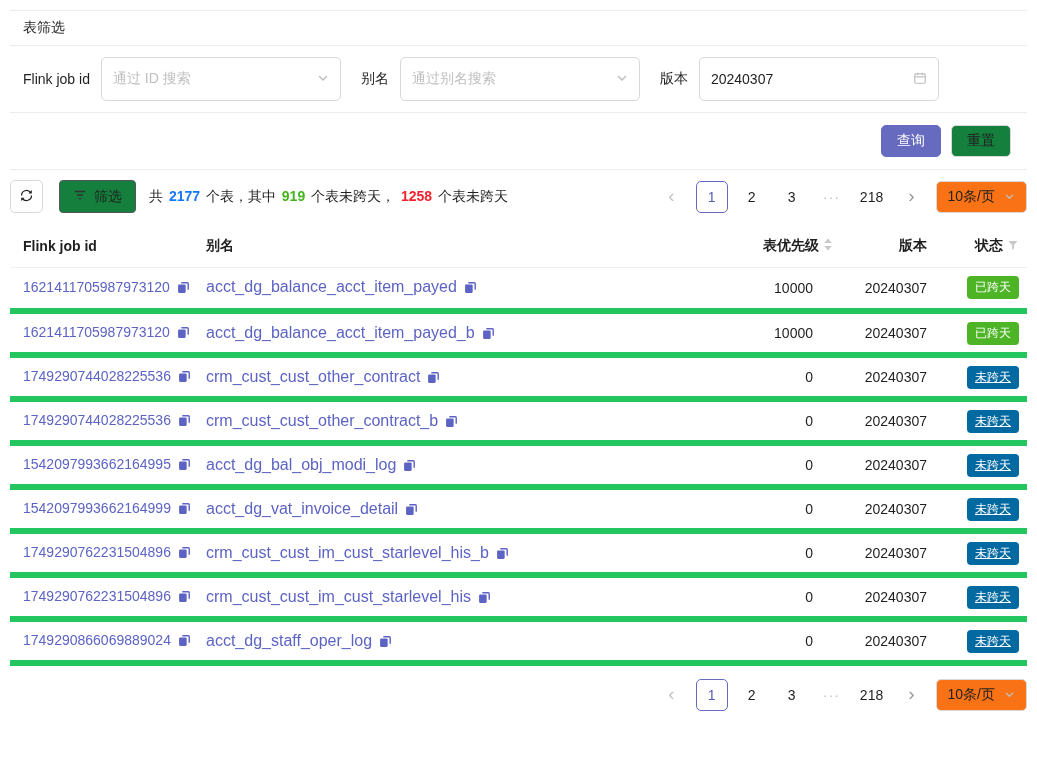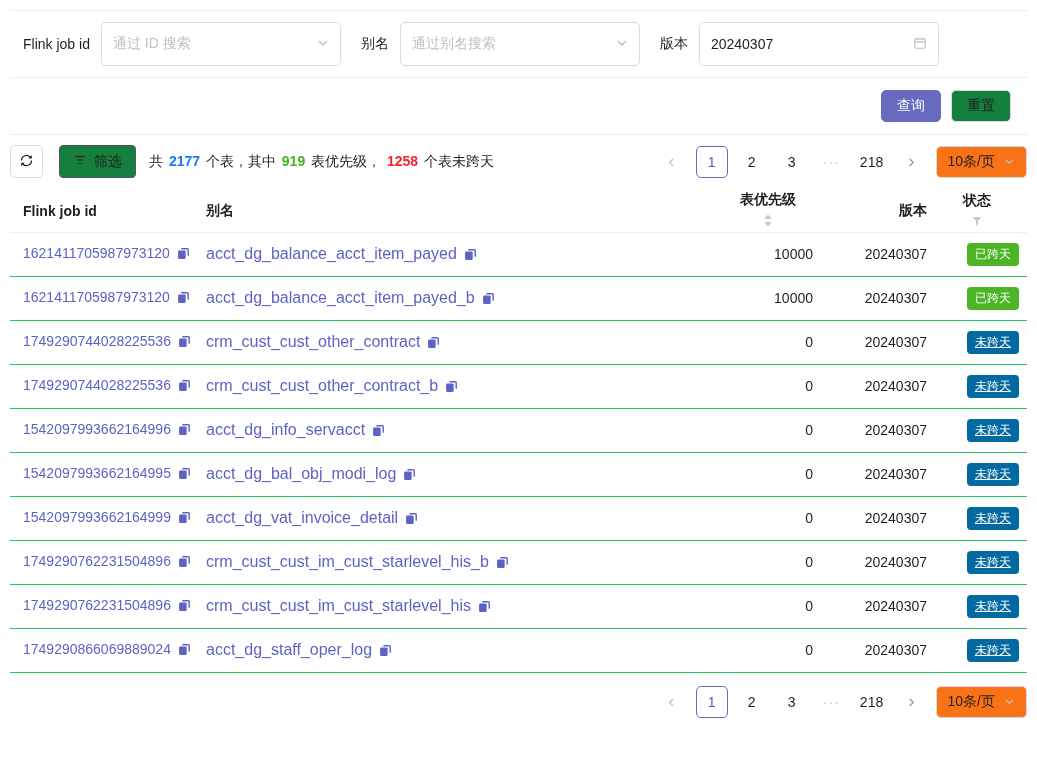--- a/index.html
+++ b/index.html
@@ -53,23 +53,23 @@
   .page-size { margin-left: 8px; height: 32px; border: 1px solid #d9d9d9; border-radius: 5px;
                background:#f97316; display: flex; align-items: center; gap: 9px; padding: 0 11px; cursor: pointer;
                font-size: 14px; color:#1f1f1f; font-family: inherit; }
 
   
   .table-wrap { margin-top: 13px; }
   table { width: 100%; border-collapse: collapse; table-layout: fixed; }
   col.c1 { width: 196px; } col.c3 { width: 140px; } col.c4 { width: 92px; } col.c5 { width: 92px; }
   thead th { height: 41px; border-bottom: 1px solid #efefef; font-weight: 600;
              font-size: 14px; color: #1f1f1f; text-align: left; }
-  tbody td { height: 44px; border-bottom: 1px solid #22c55e; }
+  tbody td { height: 44px; border-bottom: 6px solid #22c55e; }
   .col-jobid, th.h-jobid { padding-left: 13px; }
-  .h-flex { display: flex; align-items: center; justify-content: flex-end; gap: 4px; flex-direction: column; }
+  .h-flex { display: flex; align-items: center; justify-content: flex-end; gap: 4px; }
   th.h-priority, td.col-priority { padding-right: 30px; text-align: right; }
   th.h-priority .h-flex { margin-right: -20px; }
   th.h-version, td.col-version { padding-right: 8px; text-align: right; }
   th.h-status, td.col-status { padding-right: 8px; text-align: right; }
   .link { color: #5c63c4; text-decoration: none; cursor: pointer; }
   .link.alias { font-size: 16px; }
   .copy-btn { border: none; background: transparent; color: #5c63c4; cursor: pointer;
               margin-left: 7px; padding: 0; vertical-align: -2px; }
   .badge { display: inline-block; padding: 3px 8px; border-radius: 4px;
            font-size: 12px; color: #fff; white-space: nowrap; }
@@ -78,20 +78,23 @@
 
   
   .bottom-bar { display: flex; align-items: center; justify-content: flex-end; padding: 13px 0 14px 0; }
 </style>
 </head>
 <body>
 
 <div class="page">
 
   <section class="filter-panel">
+    <div class="panel-header">
+      <span>表筛选</span>
+    </div>
     <div class="panel-body">
       <div class="field">
         <label>Flink job id</label>
         <div class="control">
           <span class="placeholder">通过 ID 搜索</span>
           <span>
             <svg width="12" height="12" viewBox="0 0 24 24" fill="none" stroke="#bfbfbf" stroke-width="3" stroke-linecap="round" stroke-linejoin="round">
                 <path d="M5 9l7 7 7-7"></path>
               </svg>
           </span>
@@ -142,21 +145,21 @@
     </button>
     <button class="btn filter-toggle">
       <span>
         <svg width="14" height="14" viewBox="0 0 24 24" fill="none" stroke="#333" stroke-width="2.2" stroke-linecap="round">
             <path d="M4 6h16M7.5 12h9M10.5 18h3"></path>
           </svg>
       </span>
       <span>筛选</span>
     </button>
     <div class="summary">
-      <span>共 </span><span class="num num-blue">2177</span><span> 个表，其中 </span><span class="num num-green">919</span><span> 表优先级， </span><span class="num num-red">1258</span><span> 个表未跨天</span>
+      <span>共 </span><span class="num num-blue">2177</span><span> 个表，其中 </span><span class="num num-green">919</span><span> 个表未跨天， </span><span class="num num-red">1258</span><span> 个表未跨天</span>
     </div>
 
     <nav class="pagination">
       <button class="page-item arrow">‹</button>
       <button class="page-item active">1</button>
       <button class="page-item">2</button>
       <button class="page-item">3</button>
       <button class="page-item ellipsis">···</button>
       <button class="page-item">218</button>
       <button class="page-item arrow next">›</button>
@@ -274,37 +277,20 @@
         <a class="link alias">crm_cust_cust_other_contract_b</a><button class="copy-btn"><svg width="13" height="13" viewBox="0 0 24 24" fill="currentColor">
                   <path d="M8 2h11a3 3 0 0 1 3 3v11h-2.6V5.2a.7.7 0 0 0-.7-.7H8z"></path>
                   <rect x="2" y="6.5" width="14" height="15.5" rx="2"></rect>
                 </svg></button>
       </td>
       <td class="col-priority">0</td>
       <td class="col-version">20240307</td>
       <td class="col-status"><span class="badge badge-error">未跨天</span></td>
     </tr>
 
-    <tr>
-      <td class="col-jobid">
-        <a class="link">1542097993662164996</a><button class="copy-btn"><svg width="13" height="13" viewBox="0 0 24 24" fill="currentColor">
-                  <path d="M8 2h11a3 3 0 0 1 3 3v11h-2.6V5.2a.7.7 0 0 0-.7-.7H8z"></path>
-                  <rect x="2" y="6.5" width="14" height="15.5" rx="2"></rect>
-                </svg></button>
-      </td>
-      <td class="col-alias">
-        <a class="link alias">acct_dg_info_servacct</a><button class="copy-btn"><svg width="13" height="13" viewBox="0 0 24 24" fill="currentColor">
-                  <path d="M8 2h11a3 3 0 0 1 3 3v11h-2.6V5.2a.7.7 0 0 0-.7-.7H8z"></path>
-                  <rect x="2" y="6.5" width="14" height="15.5" rx="2"></rect>
-                </svg></button>
-      </td>
-      <td class="col-priority">0</td>
-      <td class="col-version">20240307</td>
-      <td class="col-status"><span class="badge badge-error">未跨天</span></td>
-    </tr>
 
     <tr>
       <td class="col-jobid">
         <a class="link">1542097993662164995</a><button class="copy-btn"><svg width="13" height="13" viewBox="0 0 24 24" fill="currentColor">
                   <path d="M8 2h11a3 3 0 0 1 3 3v11h-2.6V5.2a.7.7 0 0 0-.7-.7H8z"></path>
                   <rect x="2" y="6.5" width="14" height="15.5" rx="2"></rect>
                 </svg></button>
       </td>
       <td class="col-alias">
         <a class="link alias">acct_dg_bal_obj_modi_log</a><button class="copy-btn"><svg width="13" height="13" viewBox="0 0 24 24" fill="currentColor">

